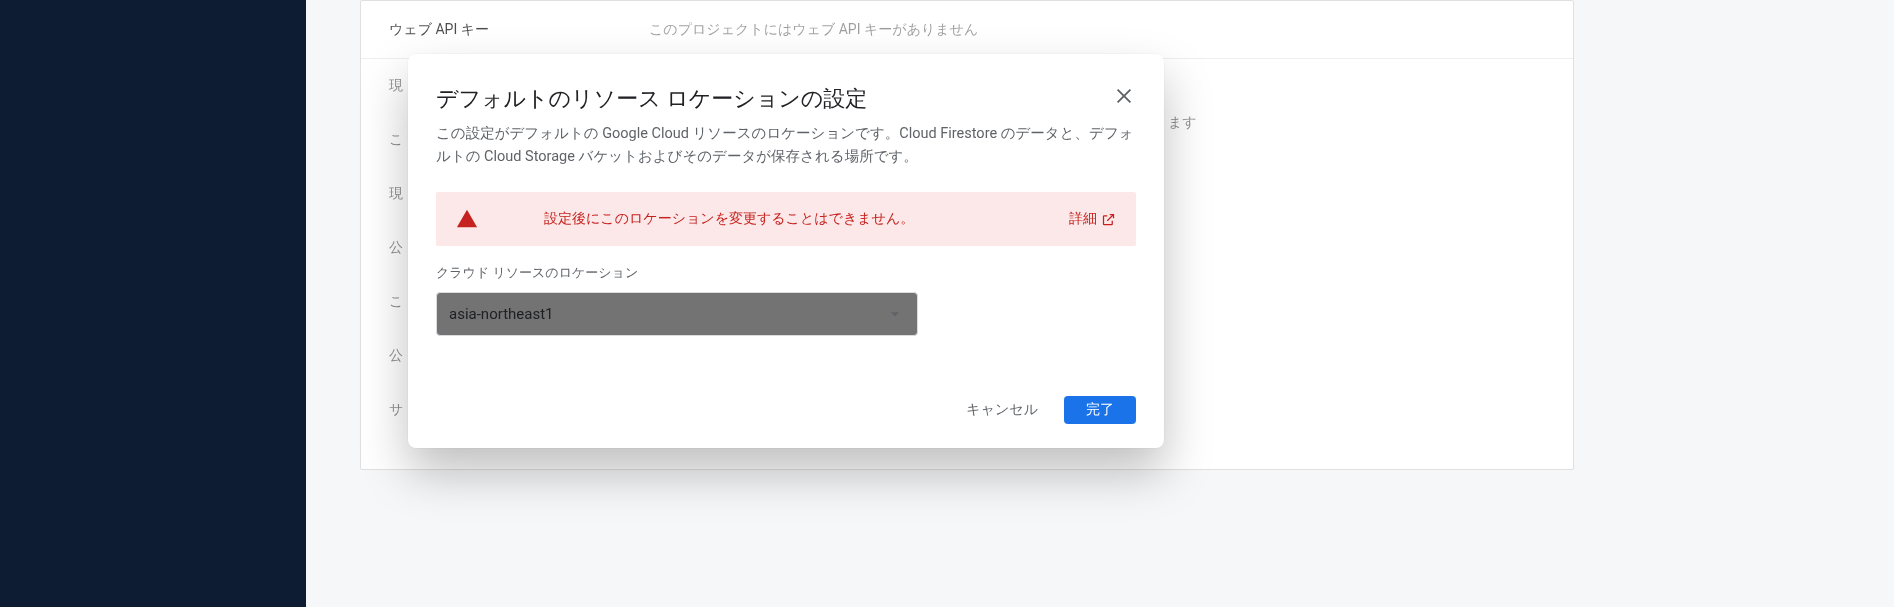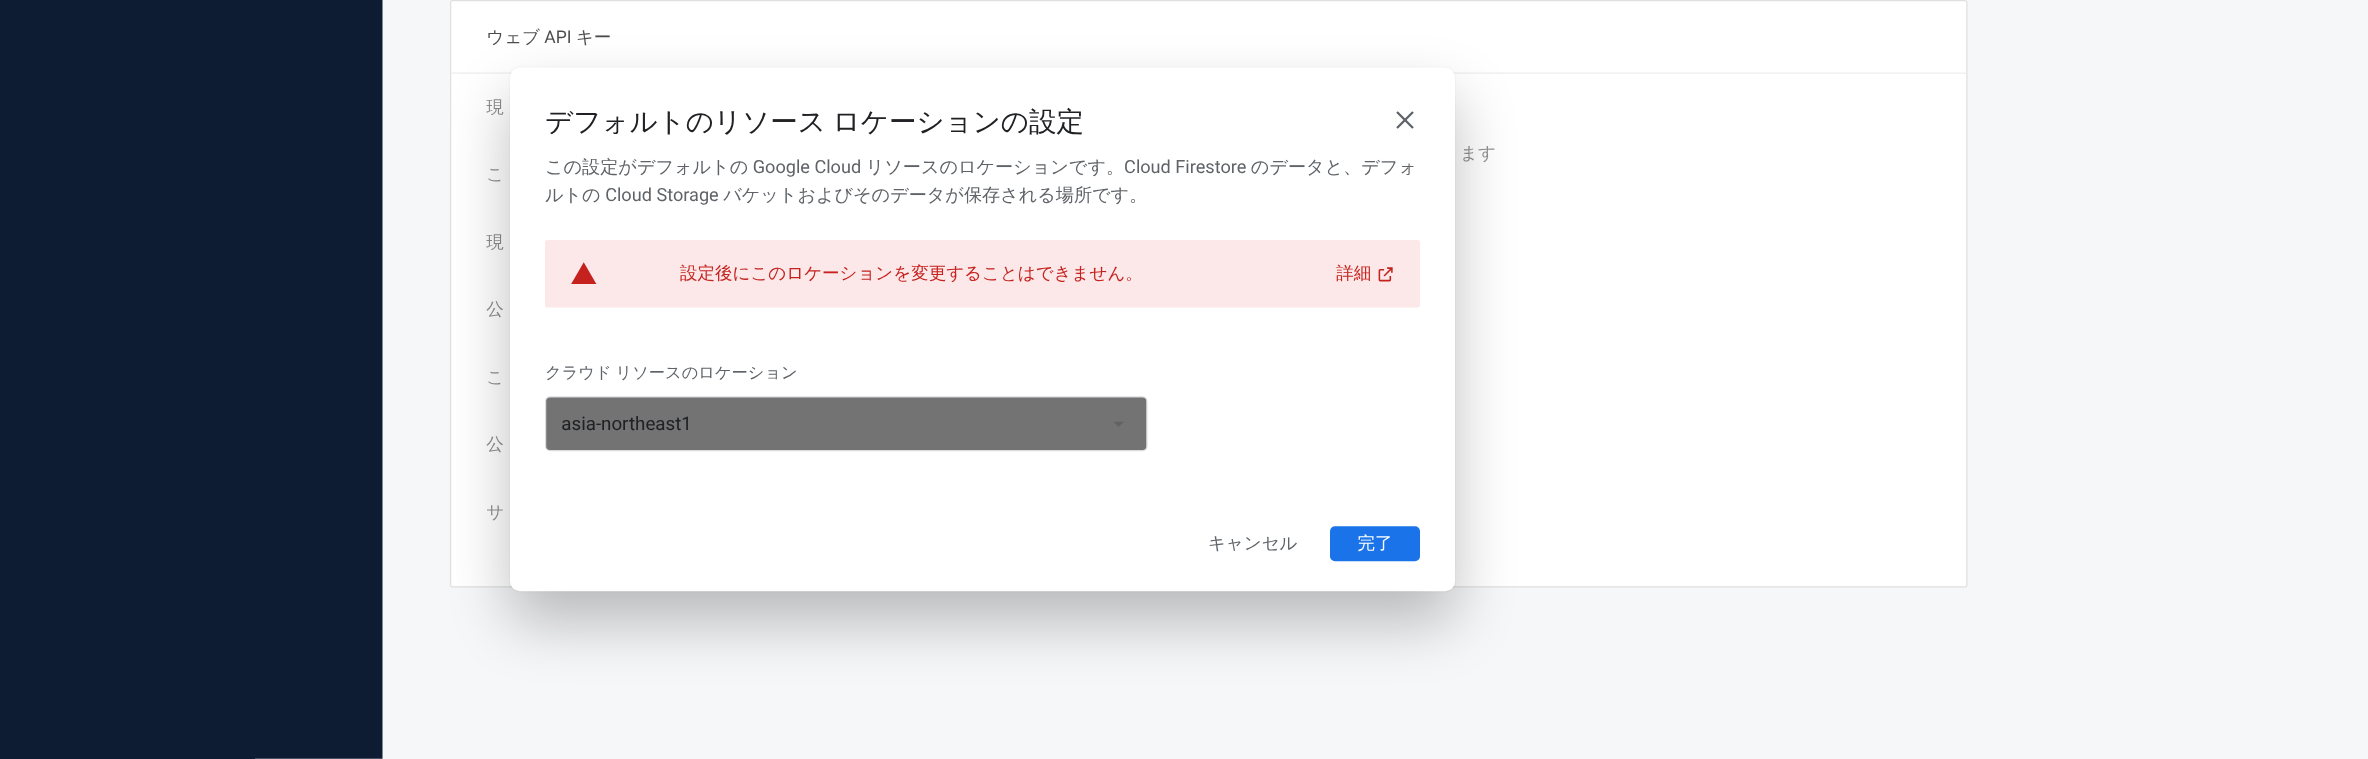--- a/index.html
+++ b/index.html
@@ -48,21 +48,21 @@
     .dialog {
       position: absolute;
       top: 54px;
       left: 408px;
       width: 756px;
       background: #fff;
       border-radius: 8px;
       box-shadow: 0 24px 48px rgba(0,0,0,0.25), 0 0 0 1px rgba(0,0,0,0.02);
       padding: 28px 28px 20px 28px;
     }
-    .dialog-header { display: flex; align-items: center; }
+    .dialog-header { display: flex; align-items: flex-end; font-family: Liberation Serif, serif; }
     .dialog-title {
       font-size: 22px;
       color: #202124;
       font-weight: 400;
       flex: 1;
     }
     .close-btn {
       width: 36px; height: 36px;
       border: none; background: transparent;
       color: #5f6368; cursor: pointer;
@@ -88,21 +88,21 @@
     }
     .warning-icon { color: #c5221f; flex-shrink:0; }
     .warning-icon svg { width:22px; height:22px; display:block; }
     .warning-text { color: #c5221f; font-size: 14px; flex:1;padding-left:48px; }
     .warning-link {
       color: #c5221f; text-decoration: none; font-size: 14px;
       display:flex; align-items:center; gap:4px; cursor:pointer;padding-left:11px;
     }
     .warning-link svg { width:15px; height:15px; }
     .field-label {
-      margin-top: 43px;
+      margin-top: 18px;
       font-size: 13px;
       color: #5f6368;
     }
     .select-wrap { margin-top: 10px; width: 482px; }
     .select {
       width: 100%;
       height: 44px;
       border: 1px solid #dadce0;
       border-radius: 4px;
       background: #737373;
@@ -134,20 +134,21 @@
     }
   </style>
 </head>
 <body>
 
 <div class="sidebar"></div>
 
 <div class="bg-card">
   <div class="bg-row">
     <div class="bg-label">ウェブ API キー</div>
+    <div class="bg-value">このプロジェクトにはウェブ API キーがありません</div>
   </div>
   <div class="bg-ghost">現</div>
   <div class="bg-ghost">こ</div>
   <div class="bg-ghost">現</div>
   <div class="bg-ghost">公</div>
   <div class="bg-ghost">こ</div>
   <div class="bg-ghost">公</div>
   <div class="bg-ghost">サ</div>
 </div>
 <div class="bg-outside">ます</div>

